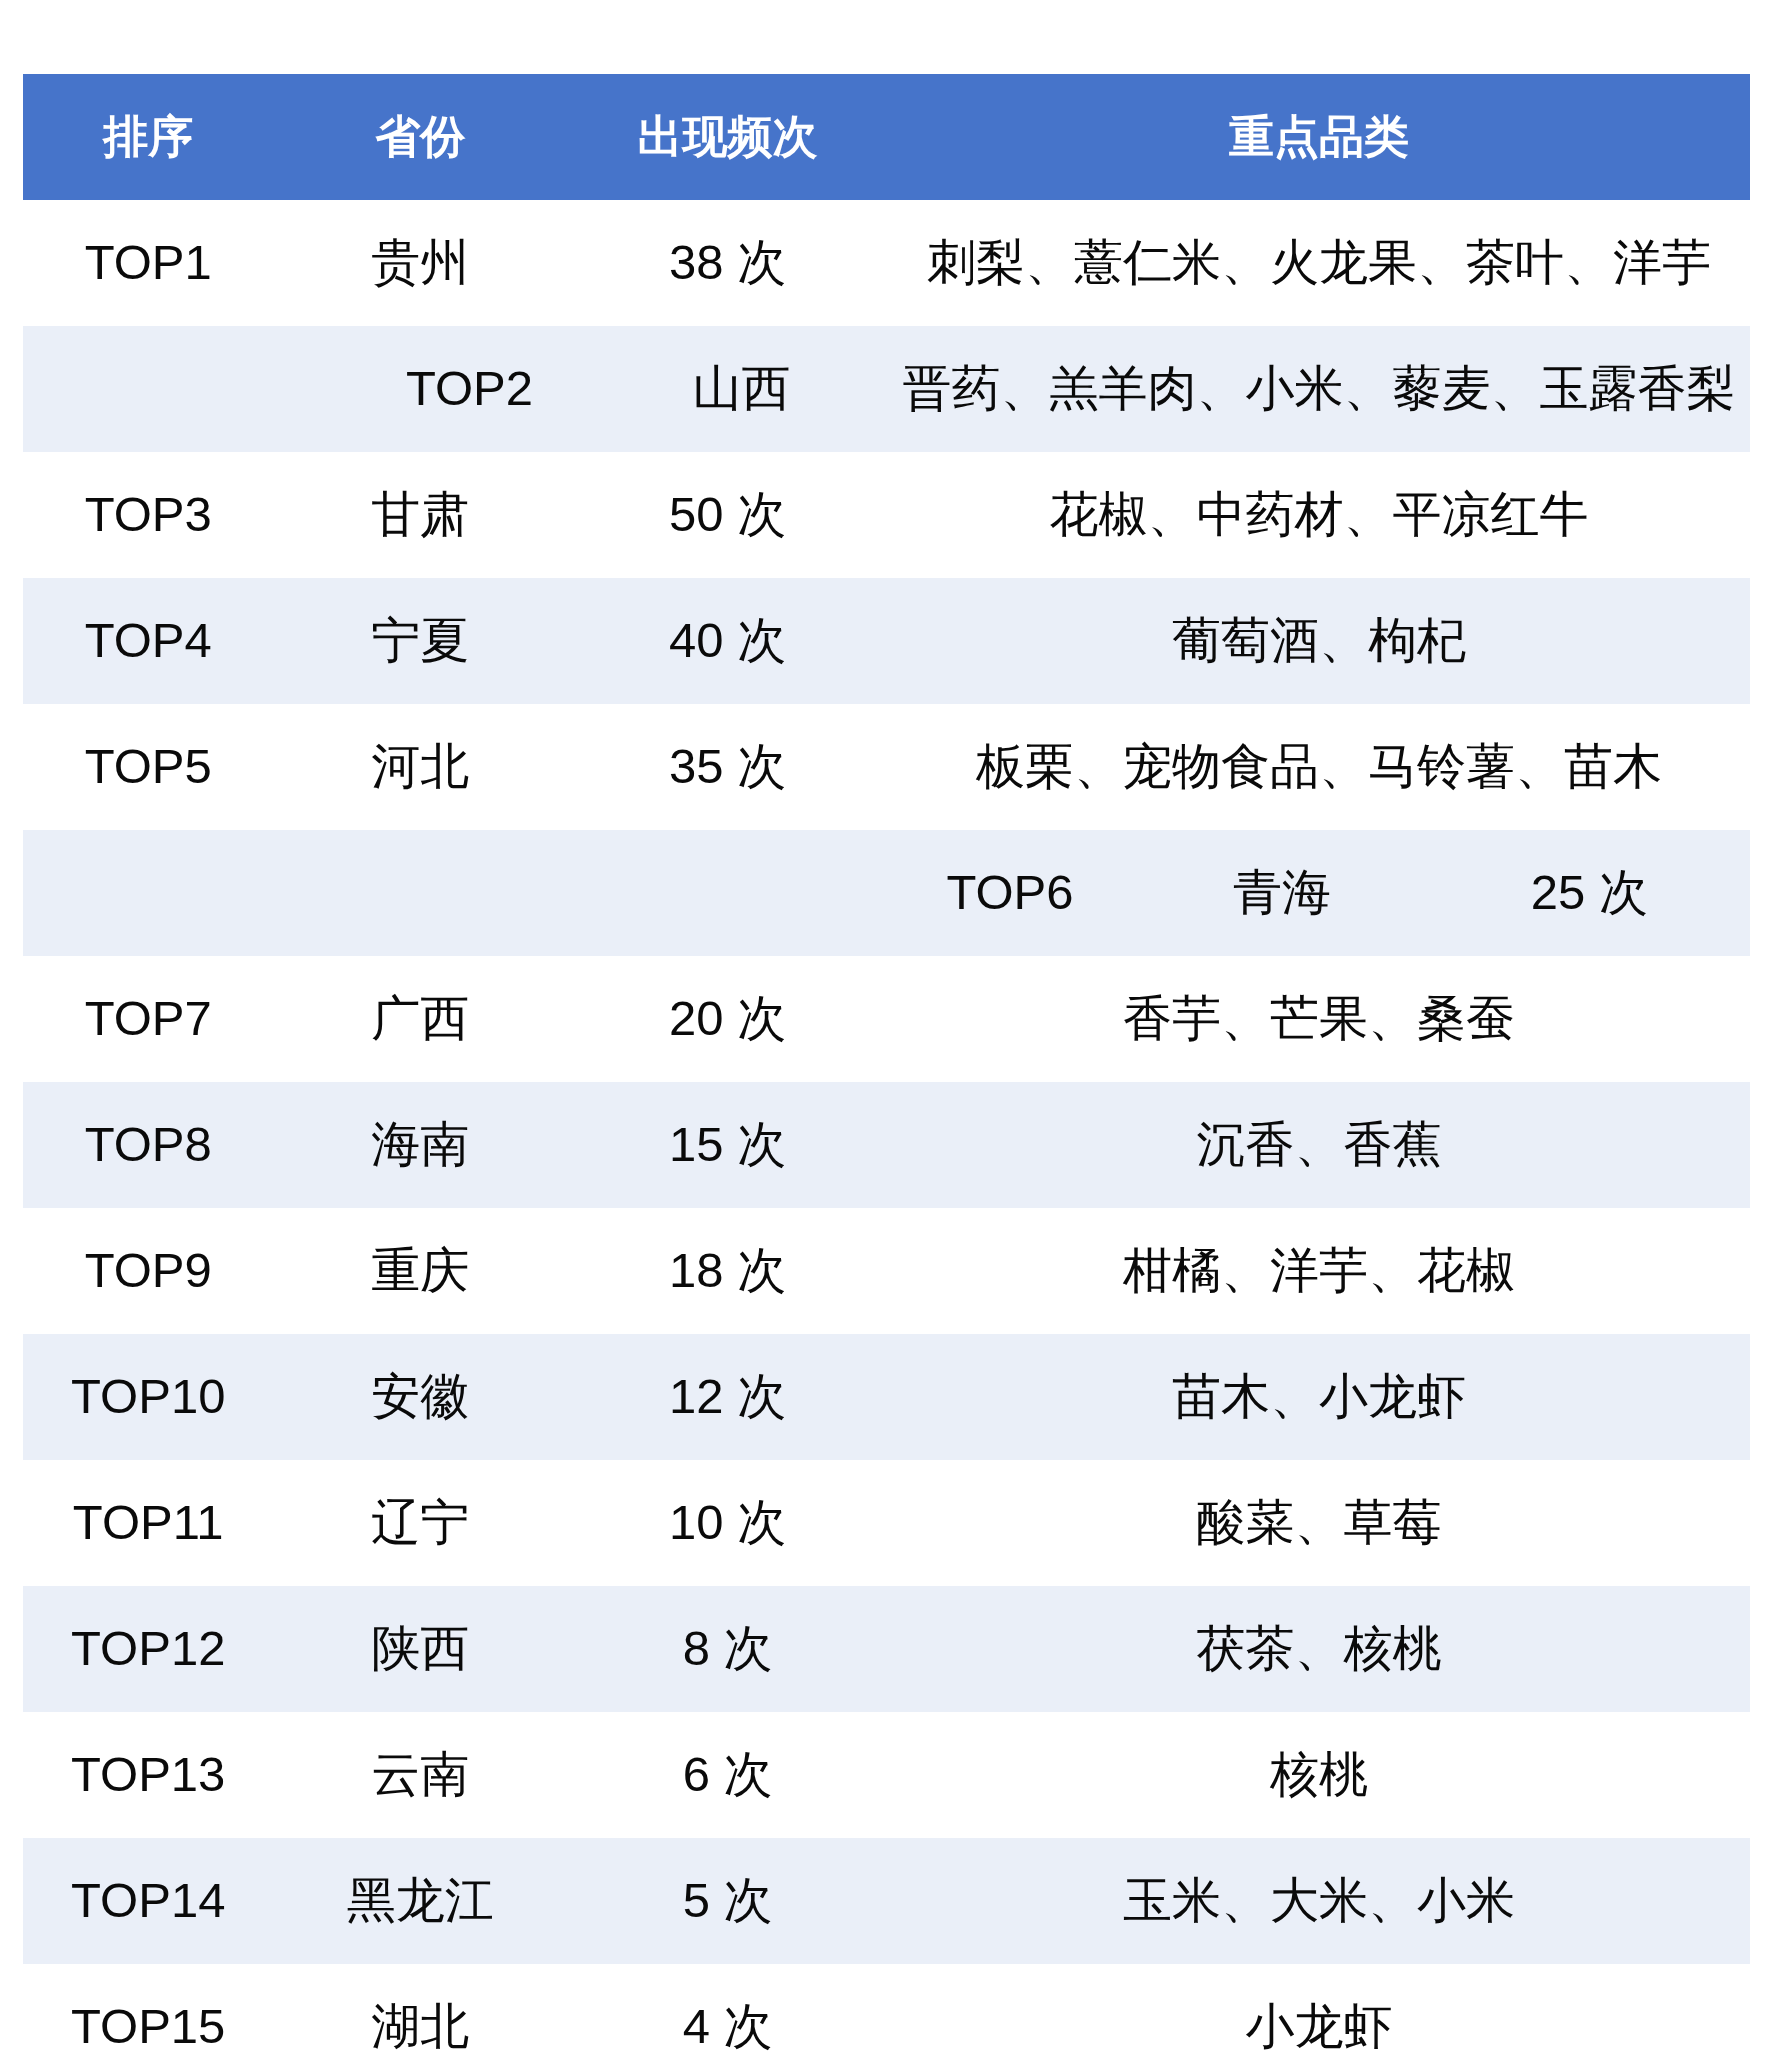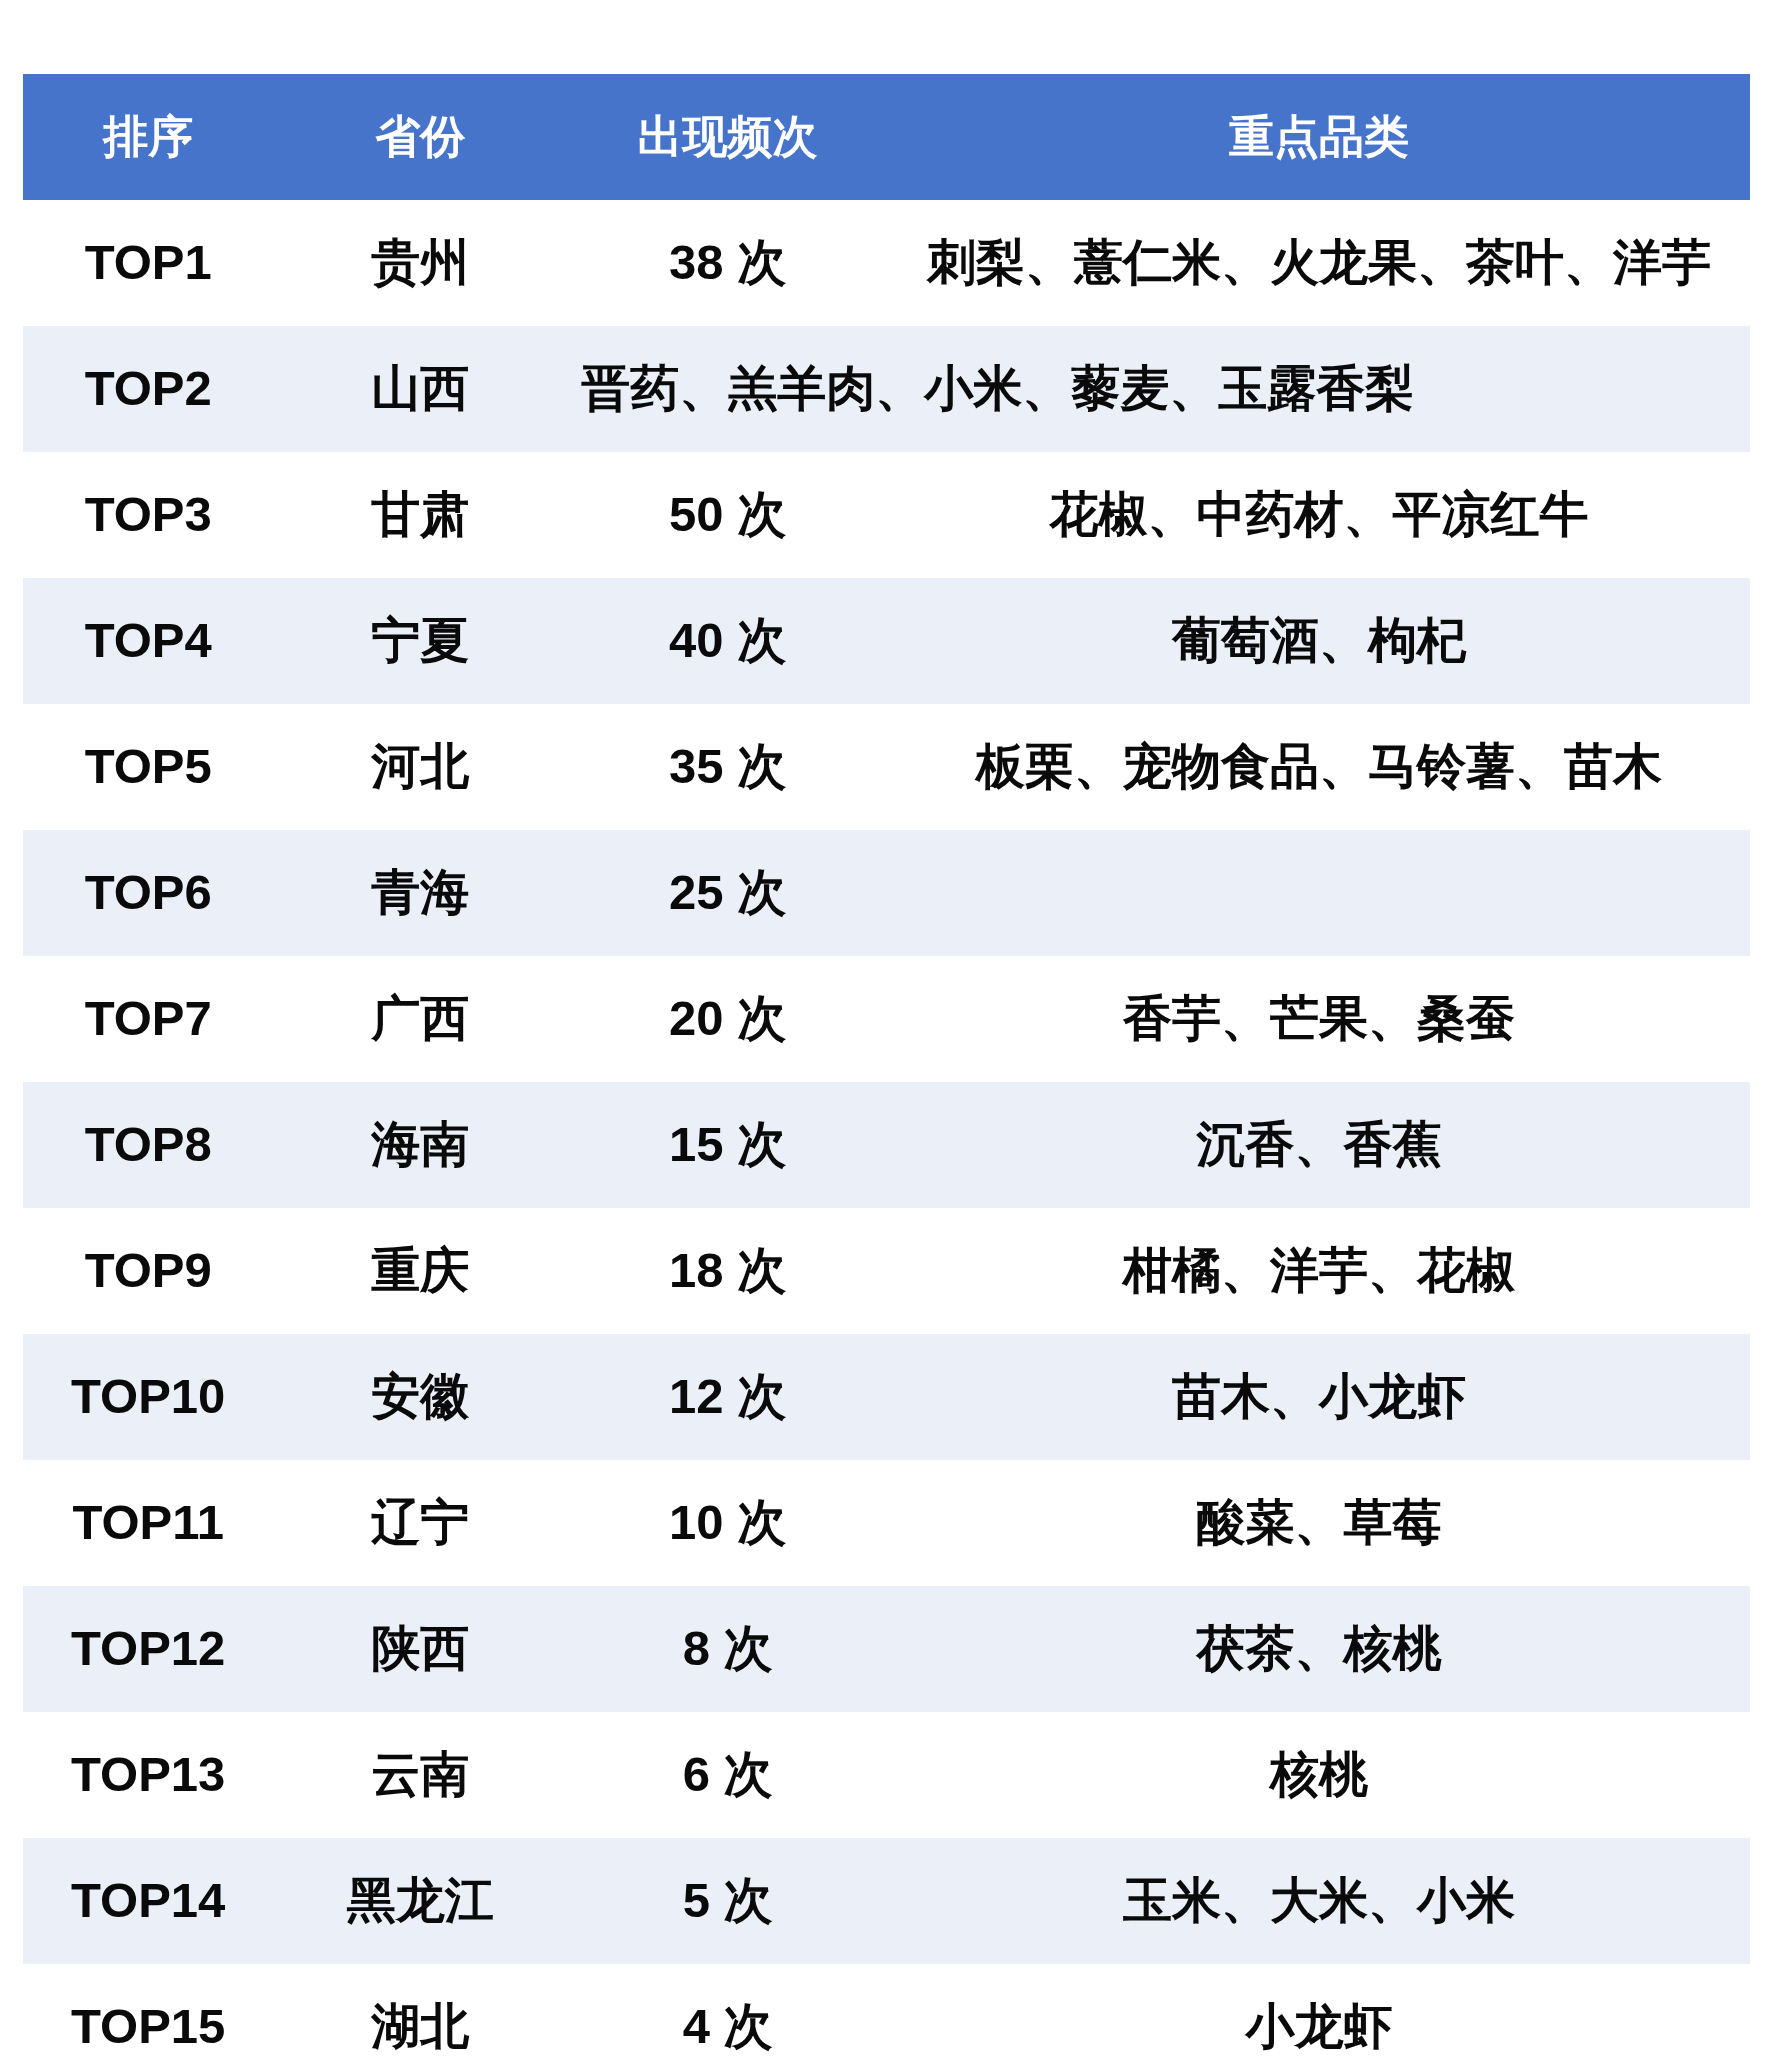--- a/index.html
+++ b/index.html
@@ -20,23 +20,22 @@
   .table-wrap{
     position:absolute;
     left:23px;top:25.5px;
     width:1727px;
   }
   .trow{
     display:flex;
     height:126px;
     align-items:center;
     background:var(--row-bg);
-    font-weight:bold;
   }
-  .trow.alt{background:var(--row-alt-bg);}
+  .trow.alt{background:var(--row-alt-bg);justify-content:flex-end;}
   .thead{
     background:var(--header-bg);
     color:var(--header-text);
     font-size:45px;
     font-weight:700;
     margin-top:48px;
   }
   .cell{
     display:flex;
     align-items:center;

